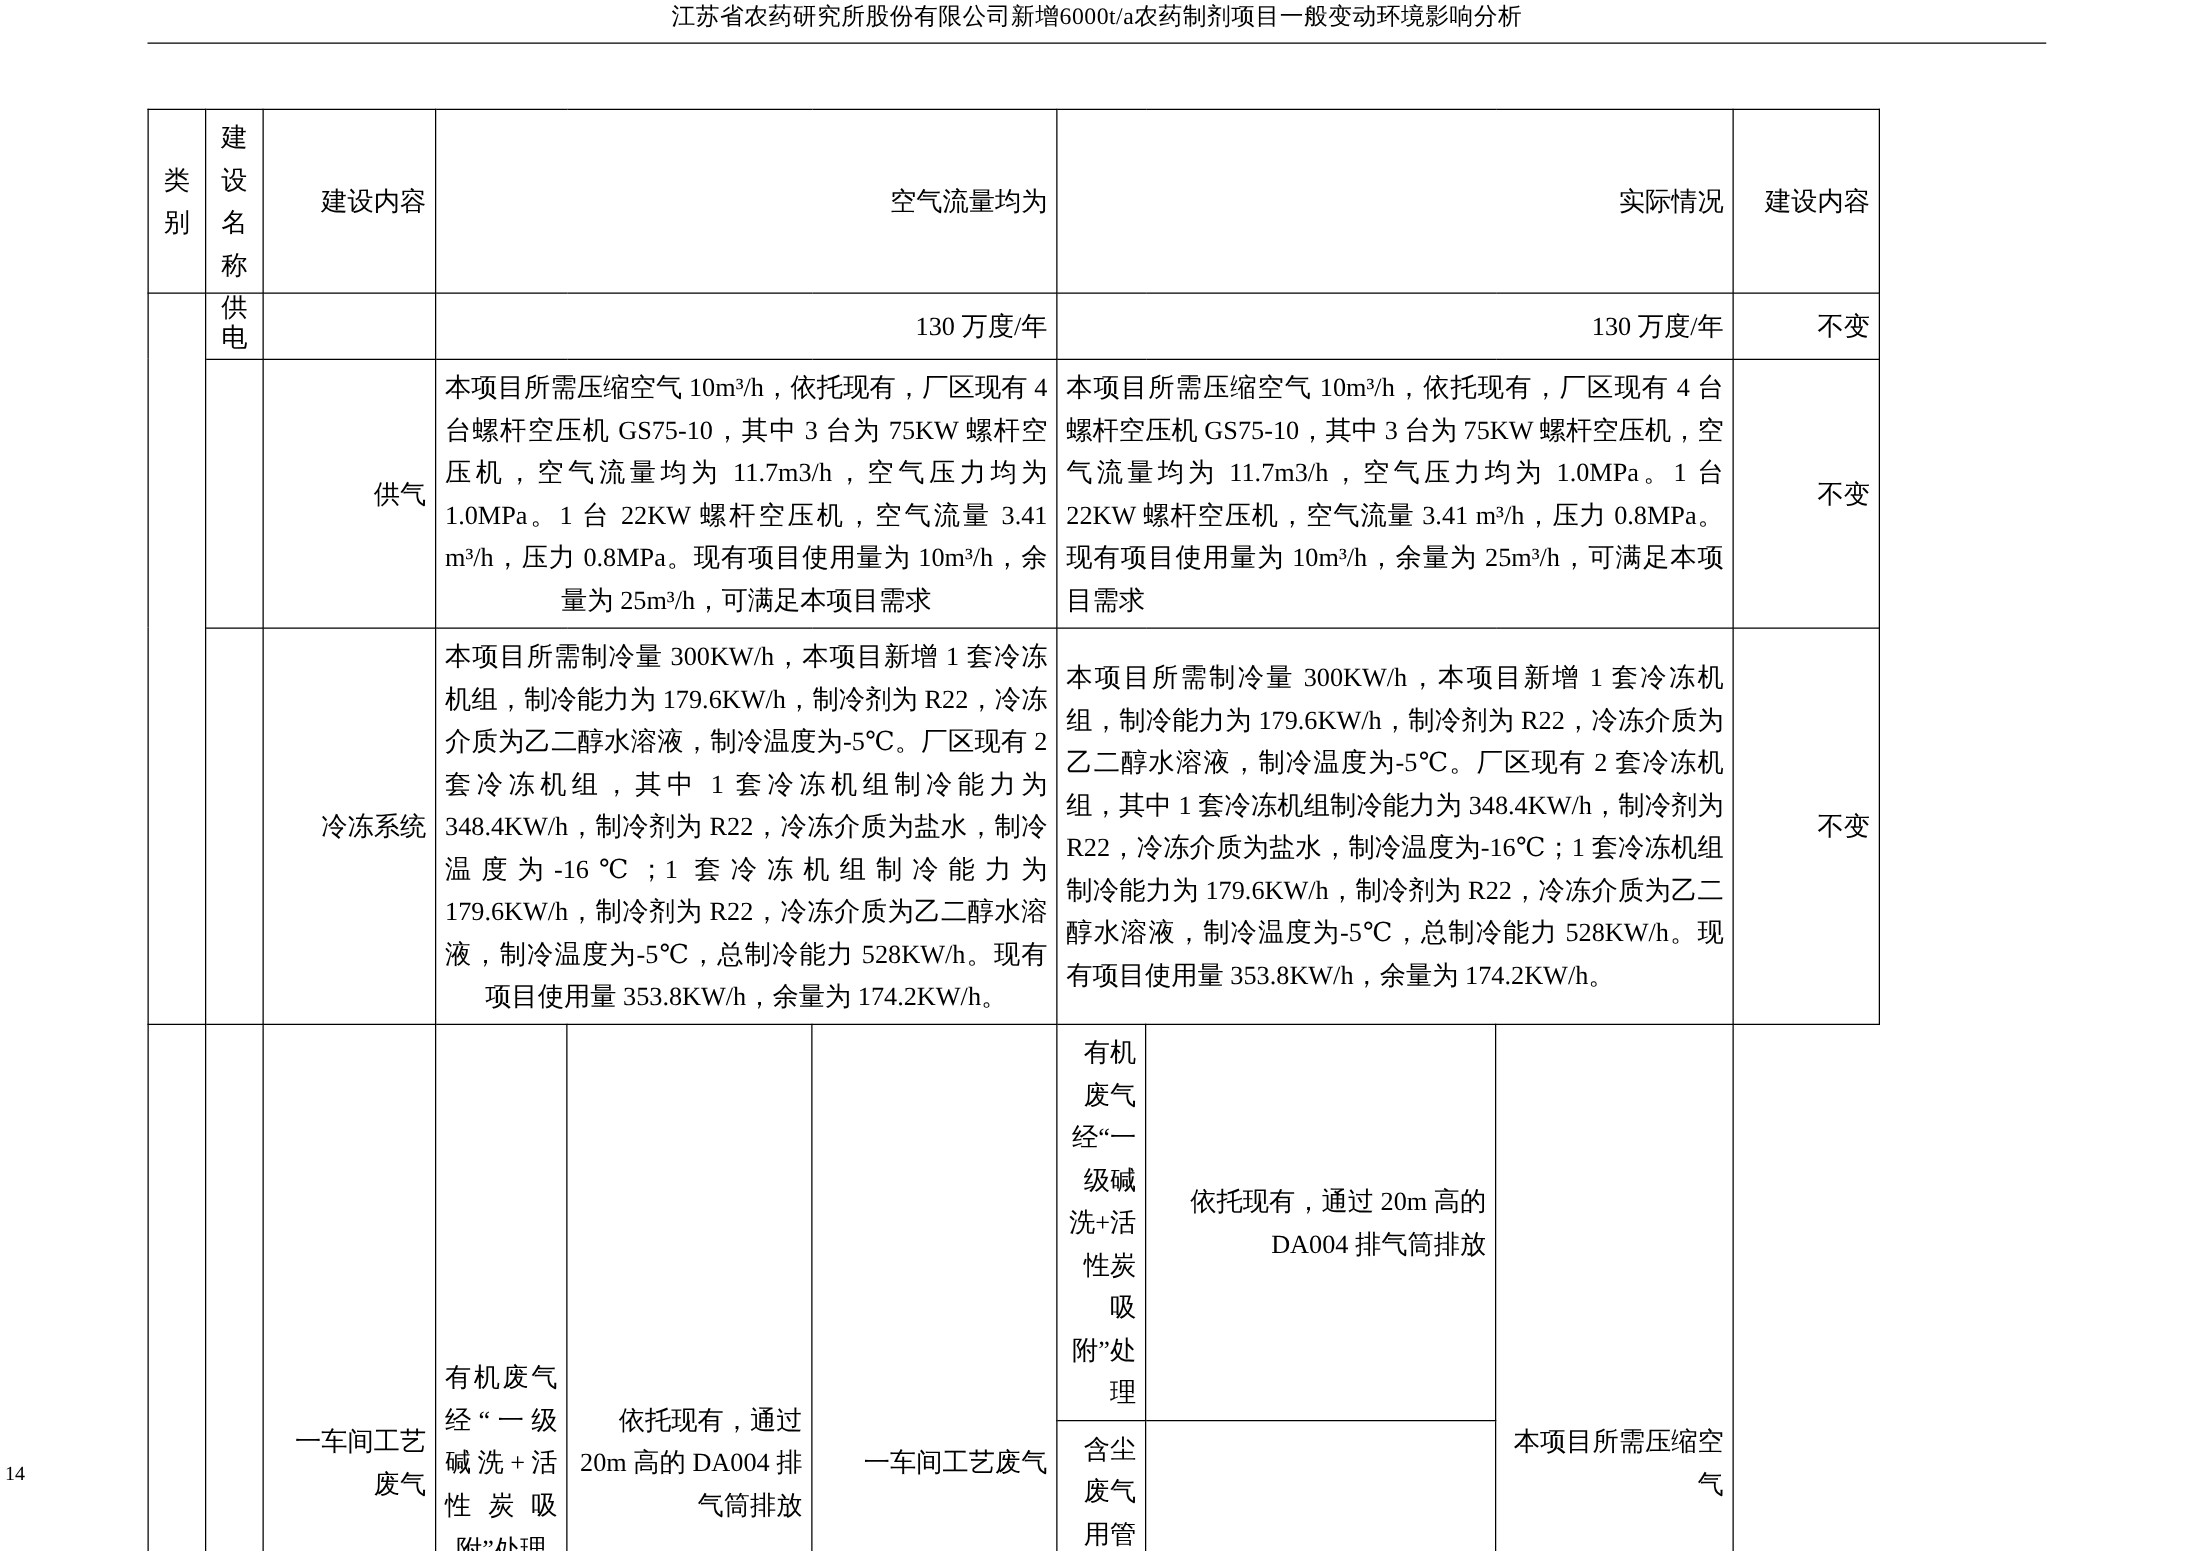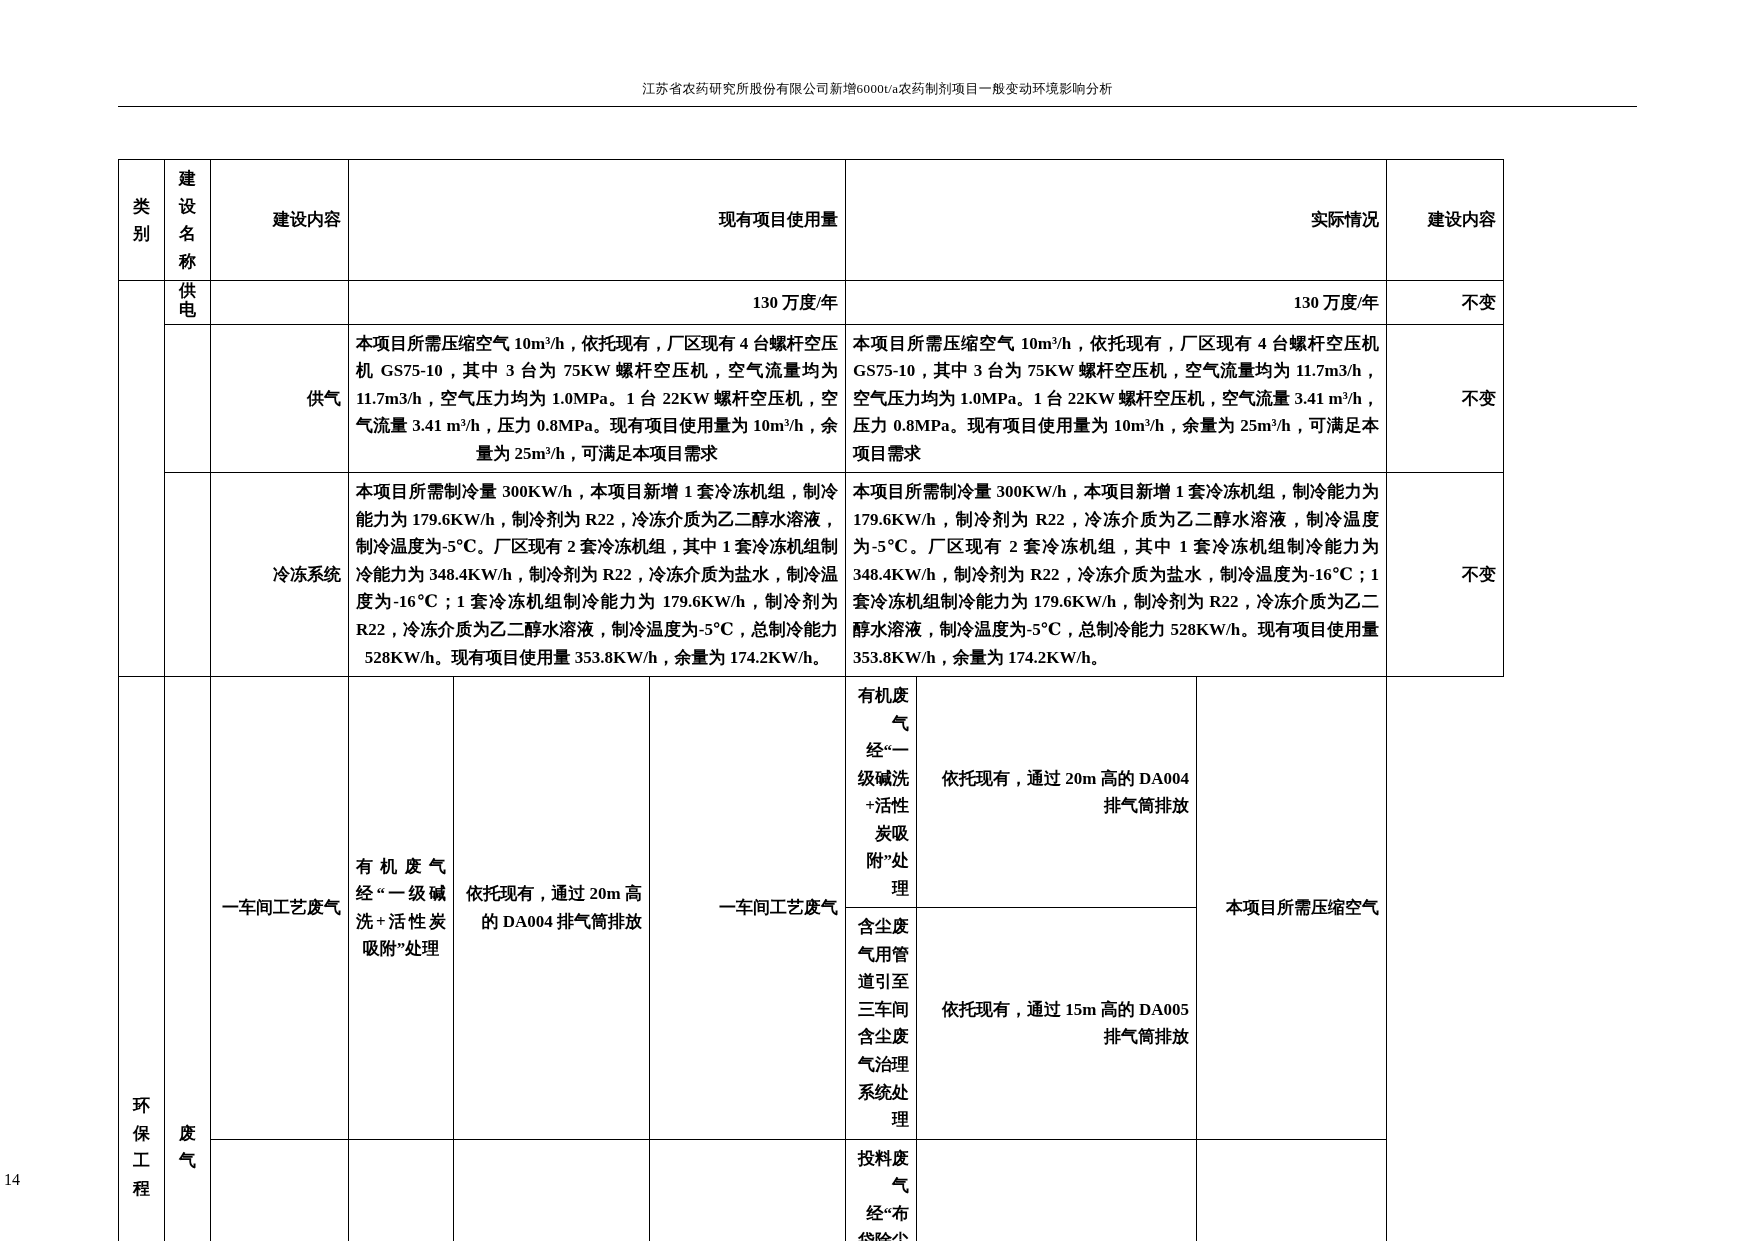--- a/index.html
+++ b/index.html
@@ -17,42 +17,41 @@
   }
   .page {
     position: relative;
     width: 1755px;
     height: 1241px;
     box-sizing: border-box;
     padding: 0 118px;
   }
   .header {
     text-align: center;
-    font-size: 13px;
-    padding-top: 80px;
+    font-size: 19px;
     letter-spacing: 0.4px;
   }
   .header-rule {
     border-bottom: 1.6px solid #000;
     margin-top: 8px;
   }
   table.main {
     border-collapse: collapse;
     table-layout: fixed;
     width: 1385px;
     margin-top: 52px;
     margin-left: 0px;
   }
   table.main td, table.main th {
     border: 1.2px solid #000;
     vertical-align: middle;
     padding: 5px 7px;
-    font-size: 17px;
+    font-size: 21px;
     line-height: 1.62;
-    font-weight: bold;
+    font-weight: normal;
   }
   .c-center { text-align: right; }
   .c-just {
     text-align: justify;
     text-align-last: center;
     text-justify: inter-ideograph;
   }
   .c-just-left {
     text-align: justify;
     text-justify: inter-ideograph;
@@ -102,21 +101,21 @@
       <col style="width:280px">
       <col style="width:190px">
       <col style="width:117px">
     </colgroup>
 
     <tbody>
         <tr>
       <th class="nowrapcol vert-two" rowspan="1">类别</th>
       <th class="nowrapcol vert-two">建设名称</th>
       <th class="c-center">建设内容</th>
-      <th class="c-center" colspan="3">现有项目使用量</th>
+      <th class="c-center" colspan="3">空气流量均为</th>
       <th class="c-center" colspan="3">实际情况</th>
       <th class="c-center">建设内容</th>
     </tr>
 
     <tr>
       <td class="nowrapcol" rowspan="3"></td>
       <td class="nowrapcol" style="padding:0;">
         <span class="gongdian">供电</span>
       </td>
       <td class="c-center"></td>

